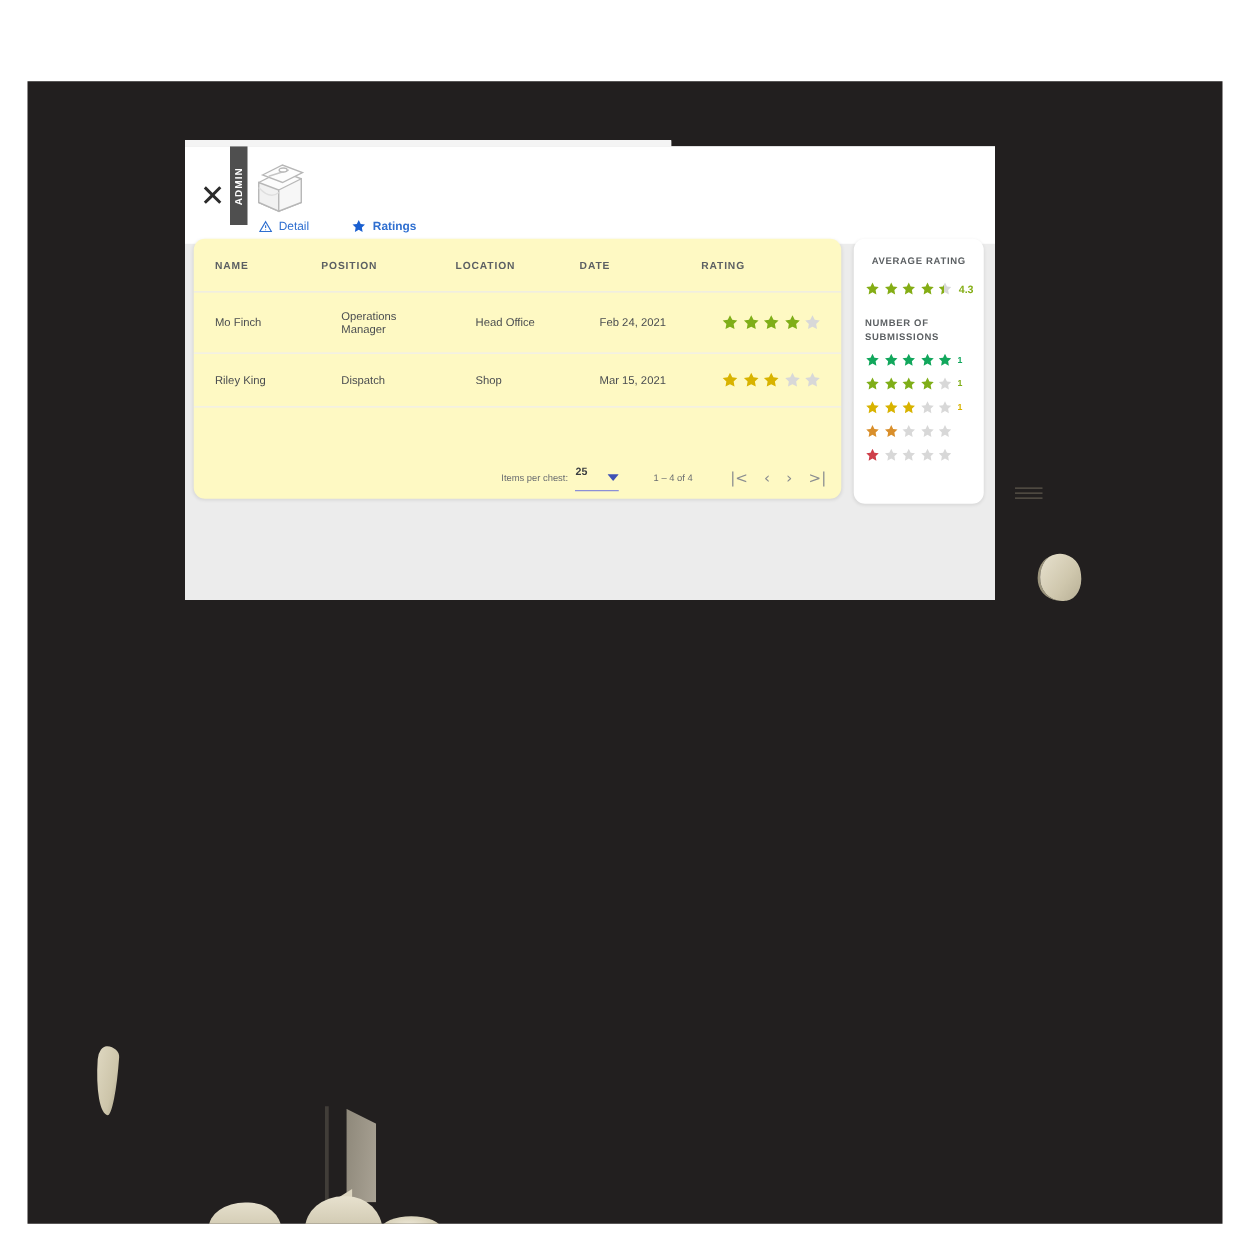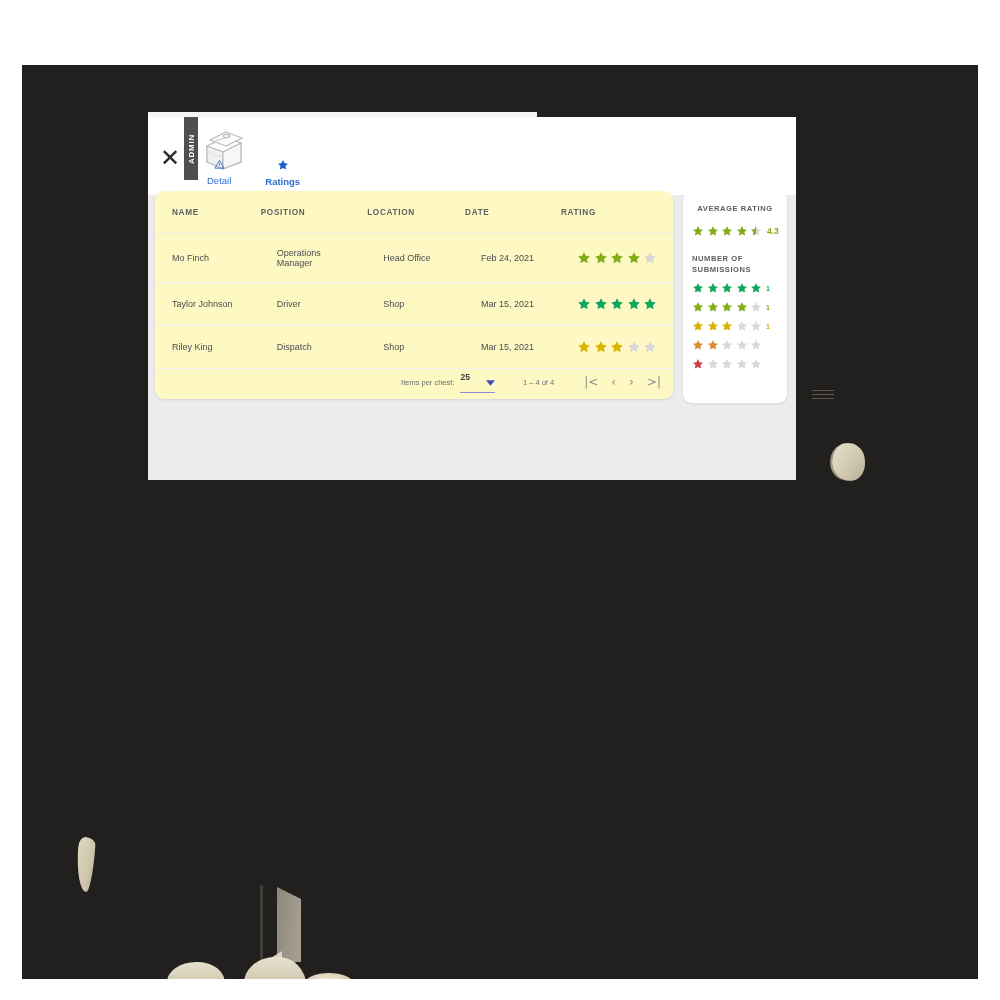--- a/index.html
+++ b/index.html
@@ -123,21 +123,21 @@
   }
   .btn-save{
     font-size:9.5px;color:#ffffff;font-weight:700;background:#8897e0;
     border-radius:14px;padding:7px 15px;cursor:pointer;
   }
   .tabs{
     position:absolute;left:53px;bottom:0;display:flex;gap:22px;
   }
   .tab{
     display:flex;align-items:center;gap:5px;padding:4px 6px 7px 6px;
-    font-size:9.5px;color:#2f6fd0;cursor:pointer;flex-direction:column;
+    font-size:9.5px;color:#2f6fd0;cursor:pointer;
   }
   .tab.active{border-bottom:1px solid #14532d;font-weight:600;}
   .tab svg{display:block;}
 
   
   .content{position:relative;padding:8px 0 0 0;}
   .table-card{
     position:absolute;left:7px;top:-4px;width:518px;height:208px;
     background:#fef9c3;border-radius:9px;
     box-shadow:0 1px 3px rgba(0,0,0,.10);
@@ -294,45 +294,20 @@
                     <svg class="star" width="14" height="14" viewBox="0 0 24 24" fill="#7fae18">
                       <path d="M12 2l3.09 6.26L22 9.27l-5 4.87 1.18 6.88L12 17.77l-6.18 3.25L7 14.14 2 9.27l6.91-1.01L12 2z"></path>
                     </svg>
                     <svg class="star" width="14" height="14" viewBox="0 0 24 24" fill="#7fae18">
                       <path d="M12 2l3.09 6.26L22 9.27l-5 4.87 1.18 6.88L12 17.77l-6.18 3.25L7 14.14 2 9.27l6.91-1.01L12 2z"></path>
                     </svg>
                     <svg class="star" width="14" height="14" viewBox="0 0 24 24" fill="#7fae18">
                       <path d="M12 2l3.09 6.26L22 9.27l-5 4.87 1.18 6.88L12 17.77l-6.18 3.25L7 14.14 2 9.27l6.91-1.01L12 2z"></path>
                     </svg>
                     <svg class="star" width="14" height="14" viewBox="0 0 24 24" fill="#d8d8d8">
-                      <path d="M12 2l3.09 6.26L22 9.27l-5 4.87 1.18 6.88L12 17.77l-6.18 3.25L7 14.14 2 9.27l6.91-1.01L12 2z"></path>
-                    </svg>
-                  </span>
-                </td>
-              </tr>
-              <tr>
-                <td class="c-name">Taylor Johnson</td>
-                <td class="c-pos">Driver</td>
-                <td class="c-loc">Shop</td>
-                <td class="c-date">Mar 15, 2021</td>
-                <td class="c-rate">
-                  <span class="stars">
-                    <svg class="star" width="14" height="14" viewBox="0 0 24 24" fill="#12a75c">
-                      <path d="M12 2l3.09 6.26L22 9.27l-5 4.87 1.18 6.88L12 17.77l-6.18 3.25L7 14.14 2 9.27l6.91-1.01L12 2z"></path>
-                    </svg>
-                    <svg class="star" width="14" height="14" viewBox="0 0 24 24" fill="#12a75c">
-                      <path d="M12 2l3.09 6.26L22 9.27l-5 4.87 1.18 6.88L12 17.77l-6.18 3.25L7 14.14 2 9.27l6.91-1.01L12 2z"></path>
-                    </svg>
-                    <svg class="star" width="14" height="14" viewBox="0 0 24 24" fill="#12a75c">
-                      <path d="M12 2l3.09 6.26L22 9.27l-5 4.87 1.18 6.88L12 17.77l-6.18 3.25L7 14.14 2 9.27l6.91-1.01L12 2z"></path>
-                    </svg>
-                    <svg class="star" width="14" height="14" viewBox="0 0 24 24" fill="#12a75c">
-                      <path d="M12 2l3.09 6.26L22 9.27l-5 4.87 1.18 6.88L12 17.77l-6.18 3.25L7 14.14 2 9.27l6.91-1.01L12 2z"></path>
-                    </svg>
-                    <svg class="star" width="14" height="14" viewBox="0 0 24 24" fill="#12a75c">
                       <path d="M12 2l3.09 6.26L22 9.27l-5 4.87 1.18 6.88L12 17.77l-6.18 3.25L7 14.14 2 9.27l6.91-1.01L12 2z"></path>
                     </svg>
                   </span>
                 </td>
               </tr>
               <tr>
                 <td class="c-name">Riley King</td>
                 <td class="c-pos">Dispatch</td>
                 <td class="c-loc">Shop</td>
                 <td class="c-date">Mar 15, 2021</td>

